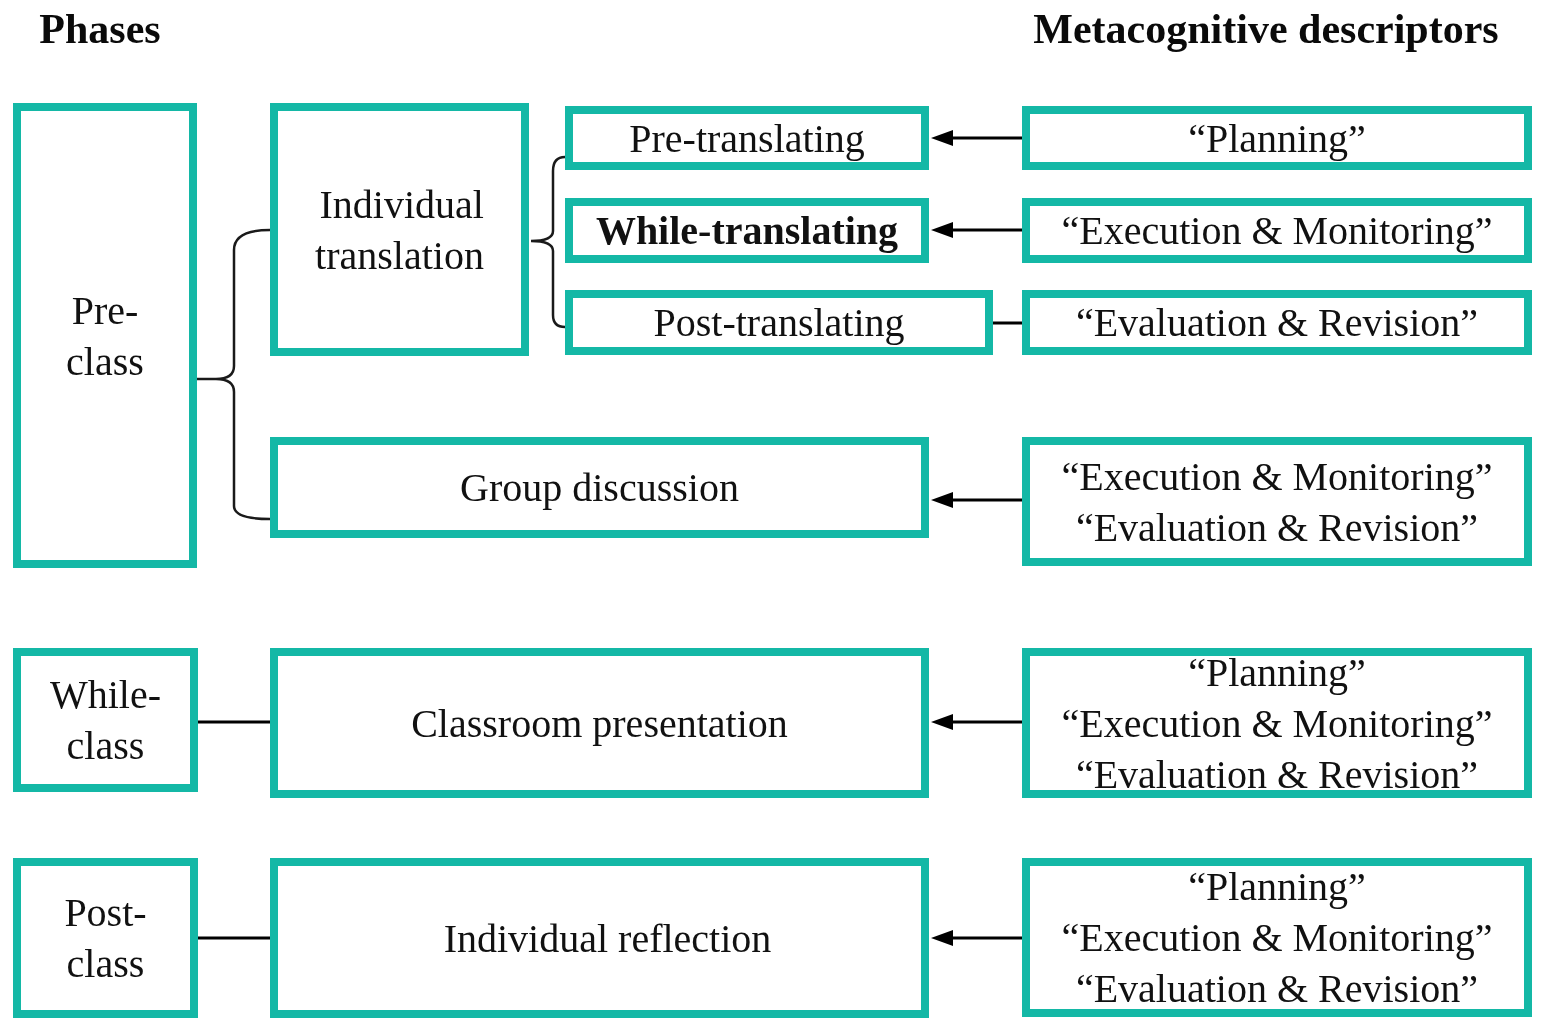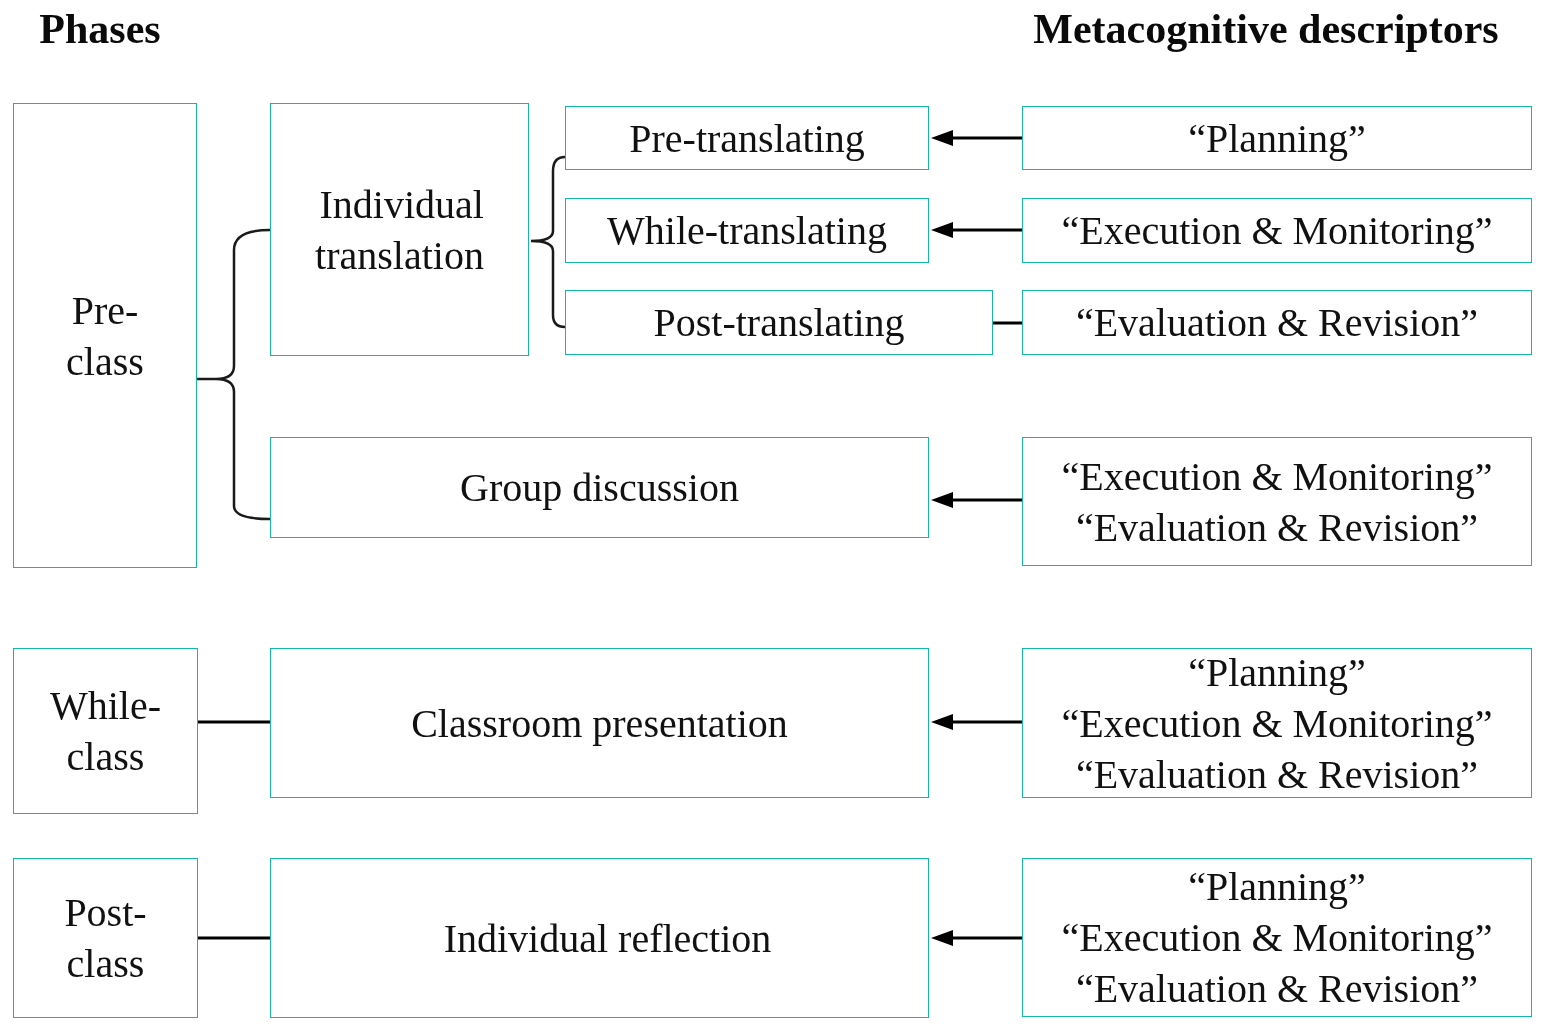--- a/index.html
+++ b/index.html
@@ -28,39 +28,39 @@
     font-size: 42px;
     font-weight: bold;
     line-height: 1.1;
     text-align: center;
     white-space: nowrap;
     color: #0a0a0a;
   }
   .box {
     position: absolute;
     box-sizing: border-box;
-    border: 1px solid #14b8a6;
+    border: 8px solid #14b8a6;
     background: #ffffff;
     display: flex;
     align-items: center;
     justify-content: center;
     text-align: center;
     font-size: 40px;
     line-height: 51px;
     white-space: pre-line;
     color: #111111;
   }
   
   .b-phase-pre        { left: 13px;   top: 103px; width: 184px; height: 465px; }
-  .b-phase-while      { left: 13px;   top: 648px; width: 185px; height: 166px; }
+  .b-phase-while      { left: 13px;   top: 648px; width: 185px; height: 144px; }
   .b-phase-post       { left: 13px;   top: 858px; width: 185px; height: 160px; }
   
   .b-individual-translation { left: 270px; top: 103px; width: 259px; height: 253px; text-align: right; }
   .b-pre-translating        { left: 565px; top: 106px; width: 364px; height: 64px; }
-  .b-while-translating      { left: 565px; top: 198px; width: 364px; height: 65px; }
+  .b-while-translating      { left: 565px; top: 198px; width: 364px; height: 65px; font-weight: bold; }
   .b-post-translating       { left: 565px; top: 290px; width: 428px; height: 65px; }
   .b-group-discussion       { left: 270px; top: 437px; width: 659px; height: 101px; }
   .b-classroom-presentation { left: 270px; top: 648px; width: 659px; height: 150px; }
   .b-individual-reflection  { left: 270px; top: 858px; width: 659px; height: 160px; padding-left: 16px; }
   
   .b-desc-planning    { left: 1022px; top: 106px; width: 510px; height: 64px; }
   .b-desc-execution   { left: 1022px; top: 198px; width: 510px; height: 65px; }
   .b-desc-evaluation  { left: 1022px; top: 290px; width: 510px; height: 65px; }
   .b-desc-group       { left: 1022px; top: 437px; width: 510px; height: 129px; }
   .b-desc-while       { left: 1022px; top: 648px; width: 510px; height: 150px; }

